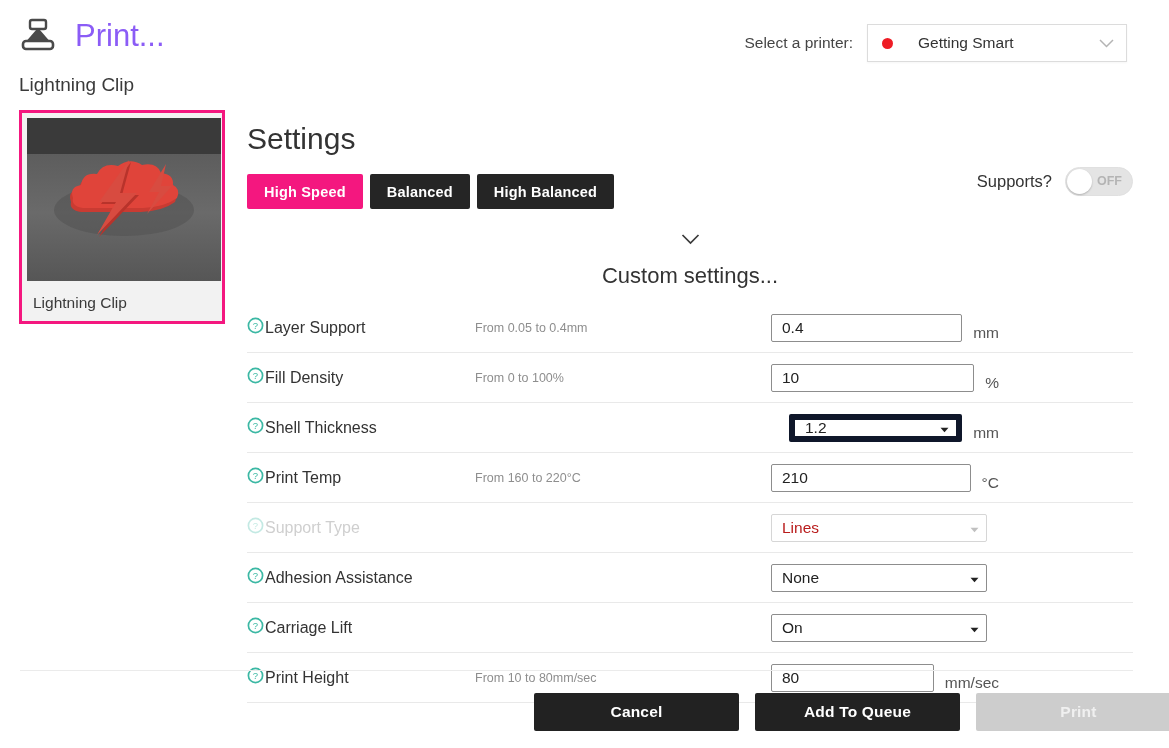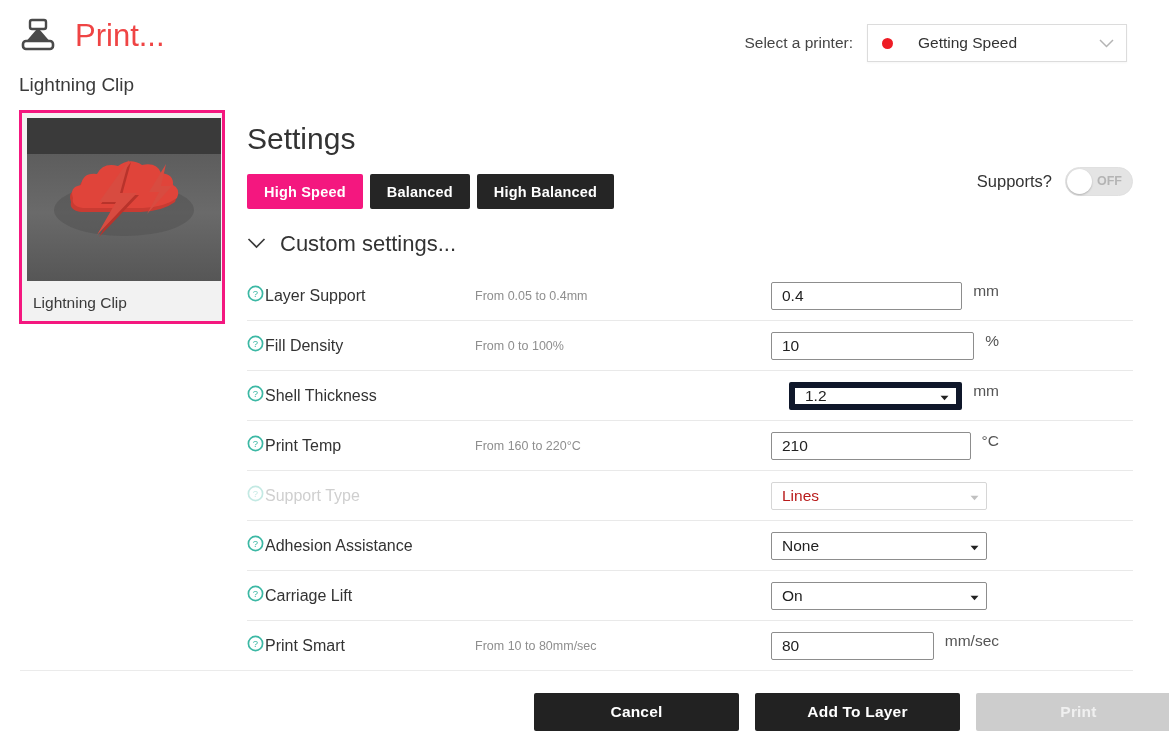--- a/index.html
+++ b/index.html
@@ -12,21 +12,21 @@
   }
   #root { position: relative; width: 1169px; height: 748px; }
 
   
   .header-title-row {
     position: absolute; left: 18px; top: 14px;
     display: flex; align-items: center; gap: 17px;
   }
   .printer-glyph { width: 40px; height: 42px; display: block; }
   .page-title {
-    font-size: 31px; font-weight: 400; color: #ef4444;
+    font-size: 31px; font-weight: 400; color: #8b5cf6;
     letter-spacing: 0px; line-height: 1;
   }
   .subtitle {
     position: absolute; left: 19px; top: 74px;
     font-size: 19px; color: #3a3a3a; font-weight: 400;
   }
 
   .printer-select-wrap {
     position: absolute; right: 42px; top: 24px;
     display: flex; align-items: center; gap: 14px;
@@ -74,37 +74,37 @@
     height: 35px; padding: 16px 17px;
     display: flex; align-items: center; justify-content: center;
     font-size: 14.5px; font-weight: 700; color: #fff;
     background: #252525; border: none; cursor: pointer;
     border-radius: 2px; letter-spacing: .2px;
   }
   .preset-btn.active { background: #f4177f; }
 
   .custom-row {
     display: flex; align-items: center; gap: 14px;
-    margin-top: 22px; cursor: pointer;
+    margin-top: 22px; cursor: pointer; flex-direction: column;
   }
   .custom-chev { width: 19px; height: 12px; }
   .custom-label { font-size: 22px; color: #333; }
 
   
   .settings-table { margin-top: 14px; width: 886px; }
   .srow {
     display: flex; align-items: center; height: 50px;
     border-bottom: 1px solid #e9e9e9;
   }
   .srow:first-child { border-top: none; }
   .s-label-cell { width: 228px; display: flex; align-items: center; gap: 1px; }
   .help-icon { width: 17px; height: 17px; flex: 0 0 auto; }
   .s-label { font-size: 16px; color: #333; }
   .s-hint { width: 296px; font-size: 12.5px; color: #8e8e8e; }
-  .s-field-cell { width: 228px; display: flex; align-items: flex-start; }
+  .s-field-cell { width: 228px; display: flex; align-items: flex-end; }
   .s-unit { font-size: 15.5px; color: #555; margin-left: 11px; }
 
   .field {
     width: 216px; height: 28px;
     border: 1px solid #8d8d8d; background: #fff;
     display: flex; align-items: center;
     padding: 0 7px 0 10px; font-size: 15.5px; color: #222;
     border-radius: 2px;
   }
   .field .fv { flex: 1; }
@@ -169,21 +169,21 @@
     </span>
     <span class="page-title">Print...</span>
   </div>
 
   <div class="subtitle">Lightning Clip</div>
 
   <div class="printer-select-wrap">
     <span class="printer-select-label">Select a printer:</span>
     <div class="printer-select">
       <span class="printer-dot"></span>
-      <span class="printer-name">Getting Speed</span>
+      <span class="printer-name">Getting Smart</span>
       <span>
         <svg class="chev-small" viewBox="0 0 15 9">
             <path d="M1 1 L7.5 7.5 L14 1" fill="none" stroke="#777" stroke-width="1.5"></path>
           </svg>
       </span>
     </div>
   </div>
 
   <div class="thumb-card">
     <div class="thumb-img">
@@ -346,33 +346,33 @@
                 </svg></span>
             </div>
           </div>
         </div>
         <div class="srow">
           <div class="s-label-cell">
             <span><svg class="help-icon" viewBox="0 0 17 17">
                 <circle cx="8.5" cy="8.5" r="7.1" fill="none" stroke="#3cb8a4" stroke-width="1.7"></circle>
                 <text x="8.5" y="12.2" text-anchor="middle" font-size="9.5" font-family="Liberation Sans, sans-serif" fill="#3cb8a4">?</text>
               </svg></span>
-            <span class="s-label">Print Smart</span>
+            <span class="s-label">Print Height</span>
           </div>
           <div class="s-hint">From 10 to 80mm/sec</div>
           <div class="s-field-cell">
             <div class="field">
               <span class="fv">80</span>
             </div>
             <span class="s-unit">mm/sec</span>
           </div>
         </div>
       </div>
   </div>
 
   <div class="footer-divider"></div>
   <div class="footer-actions">
     <button class="fbtn">Cancel</button>
-    <button class="fbtn">Add To Layer</button>
+    <button class="fbtn">Add To Queue</button>
     <button class="fbtn disabled">Print</button>
   </div>
 
 </div>
 
 </body></html>

